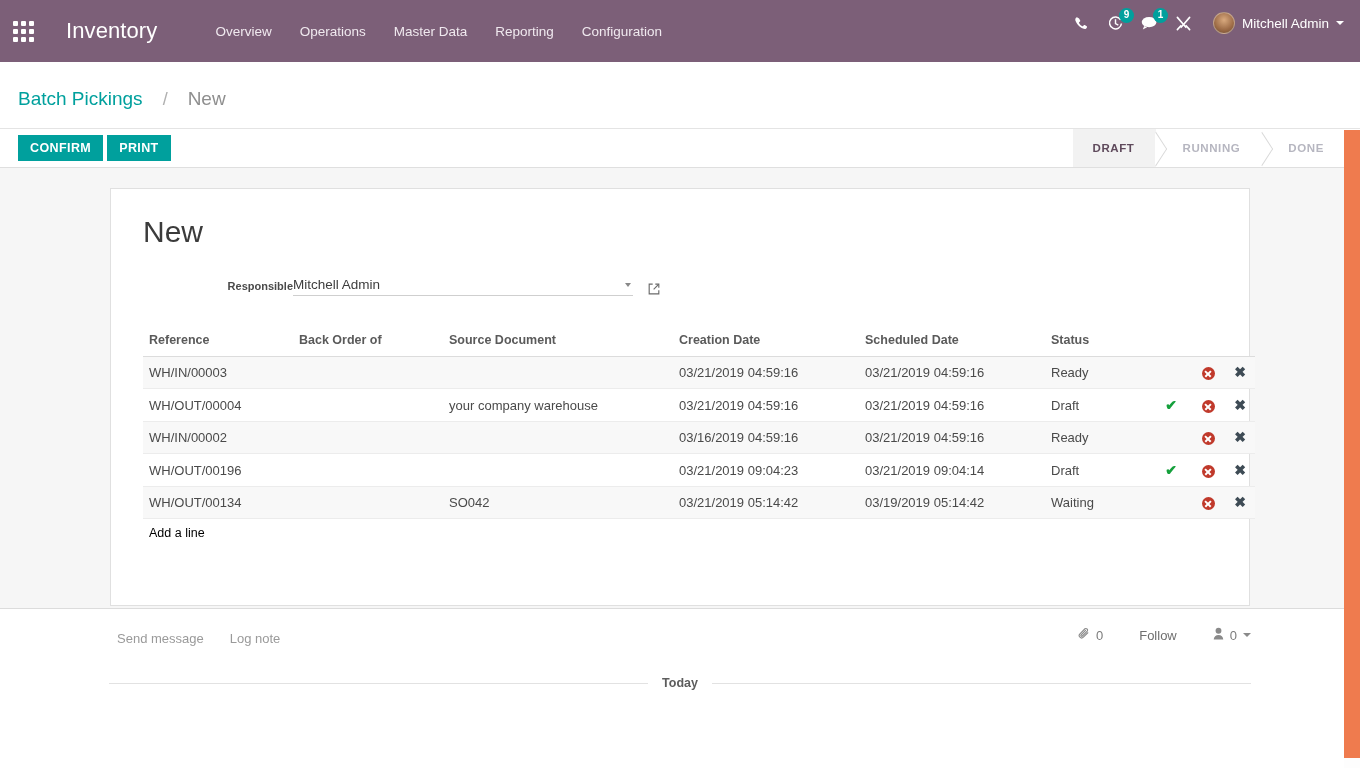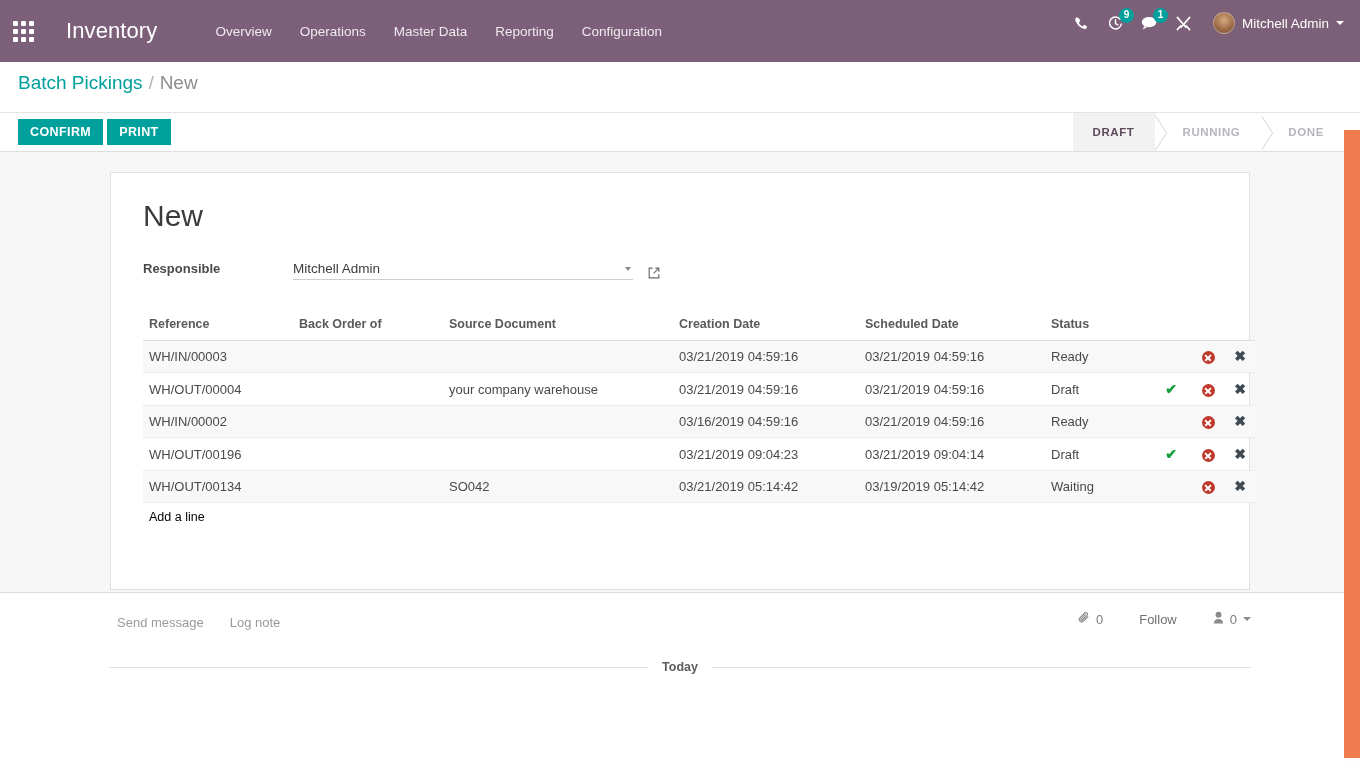--- a/index.html
+++ b/index.html
@@ -95,21 +95,21 @@
 
   
   .cp {
     background: #ffffff;
     padding: 10px 18px 8px 18px;
     border-bottom: 1px solid #e4e4e4;
   }
   .breadcrumb {
     font-size: 19px;
     margin-bottom: 10px;
-    display: flex; align-items: baseline; gap: 6px;
+    display: flex; align-items: baseline; gap: 20px; margin-top: 16px;
   }
   .breadcrumb .bc-link { color: #00a09d; cursor: pointer; }
   .breadcrumb .bc-sep { color: #b0b0b0; font-size: 18px; }
   .breadcrumb .bc-cur { color: #8f8f8f; }
   .cp-buttons { display: flex; align-items: center; gap: 6px; }
   .btn-primary {
     background: #00a09d; color: #fff;
     border: none;
     font-size: 12.5px; font-weight: 600;
     letter-spacing: .4px;
@@ -186,24 +186,25 @@
   .record-title {
     font-size: 30px;
     font-weight: 400;
     color: #3b3b3b;
     margin-bottom: 30px;
     line-height: 1;
   }
   .field-row { display: flex; align-items: flex-end; margin-bottom: 34px; }
   .field-label {
     width: 150px;
-    font-size: 13px;
+    font-size: 11px;
     font-weight: 700;
     color: #4a4a4a;
     padding-bottom: 4px;
+    text-align: right;
   }
   .field-ctrl {
     width: 340px;
     display: flex; align-items: center;
     border-bottom: 1px solid #cfcfcf;
     padding-bottom: 3px;
   }
   .field-ctrl input {
     flex: 1;
     border: none; outline: none;

